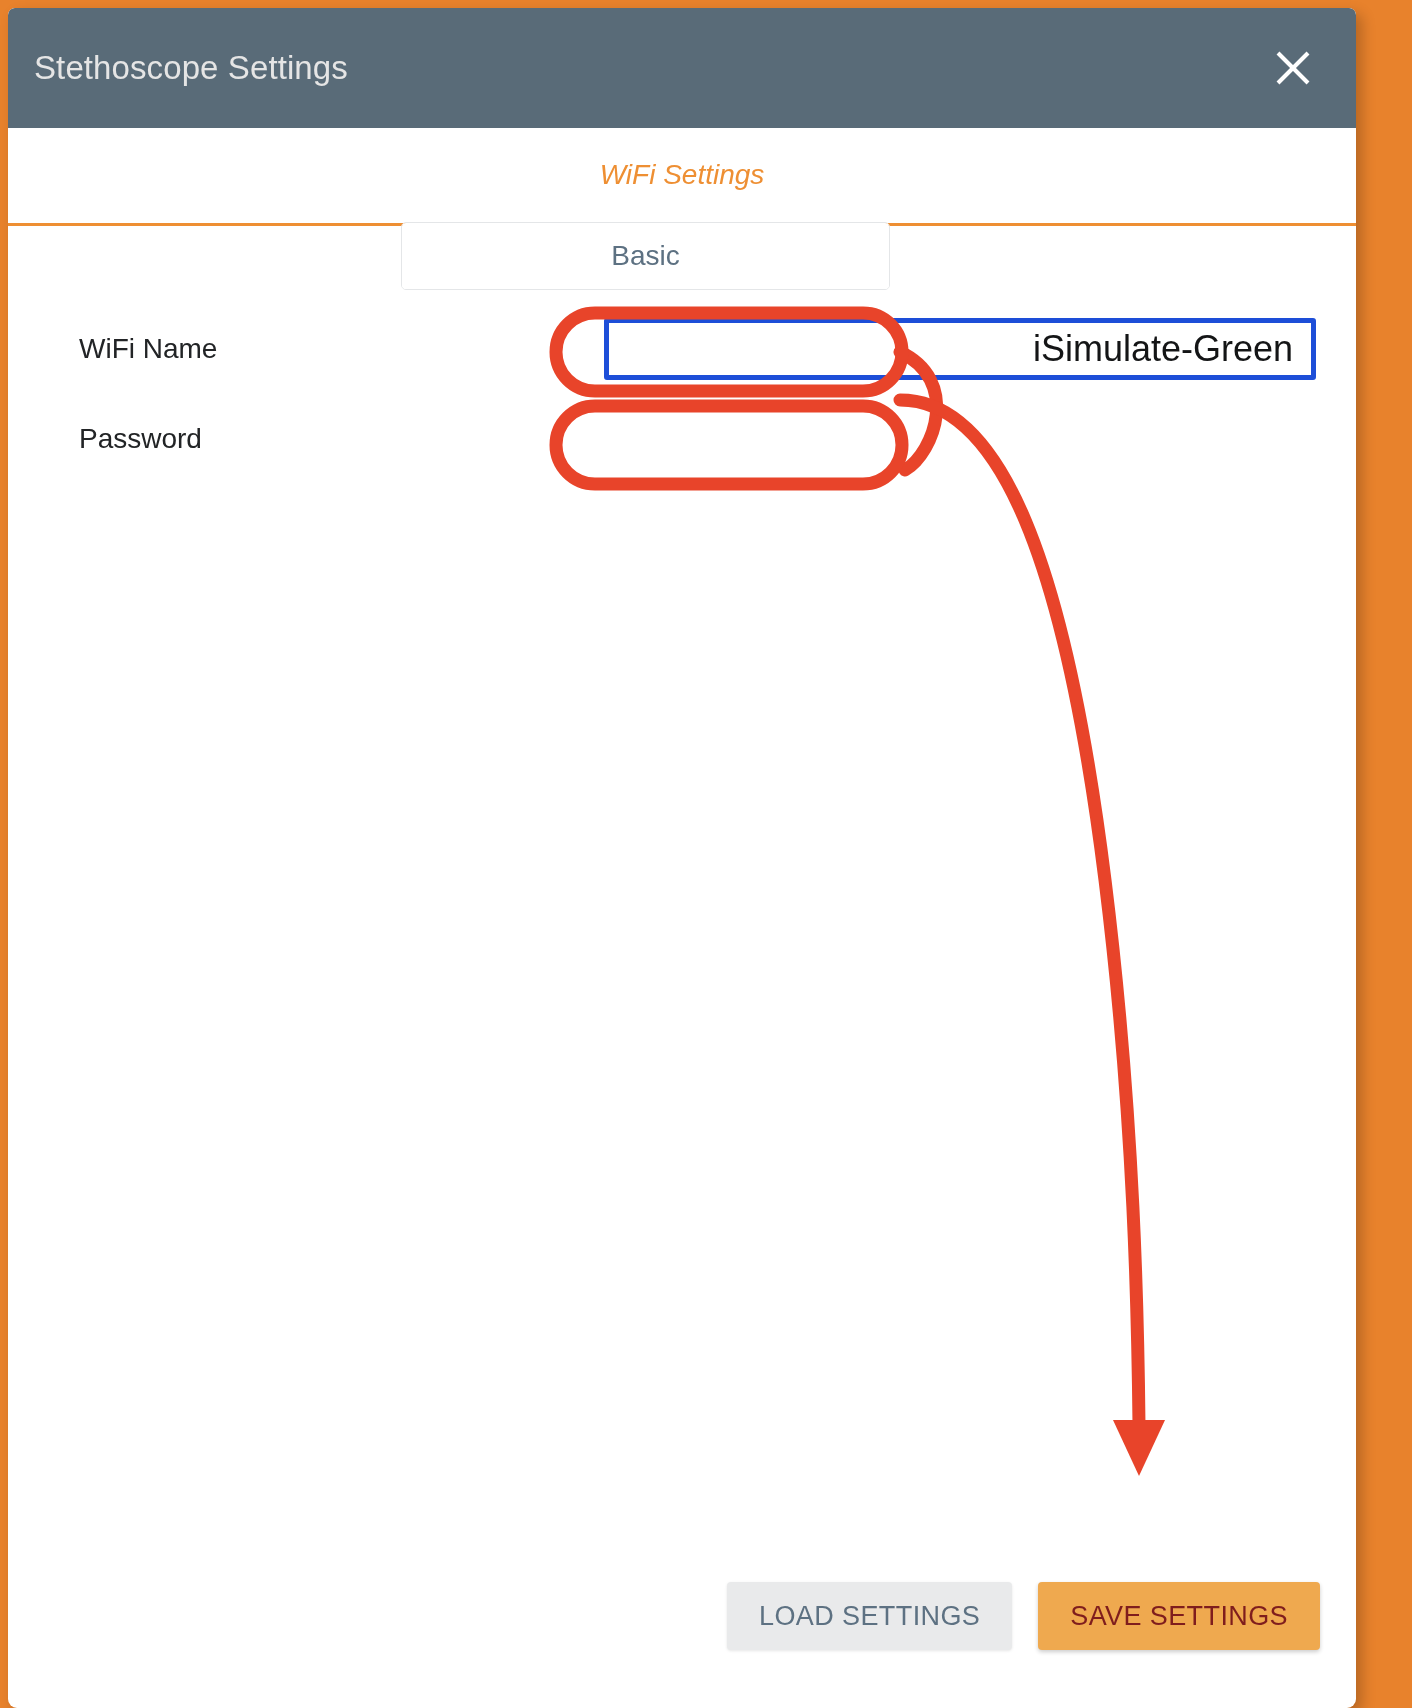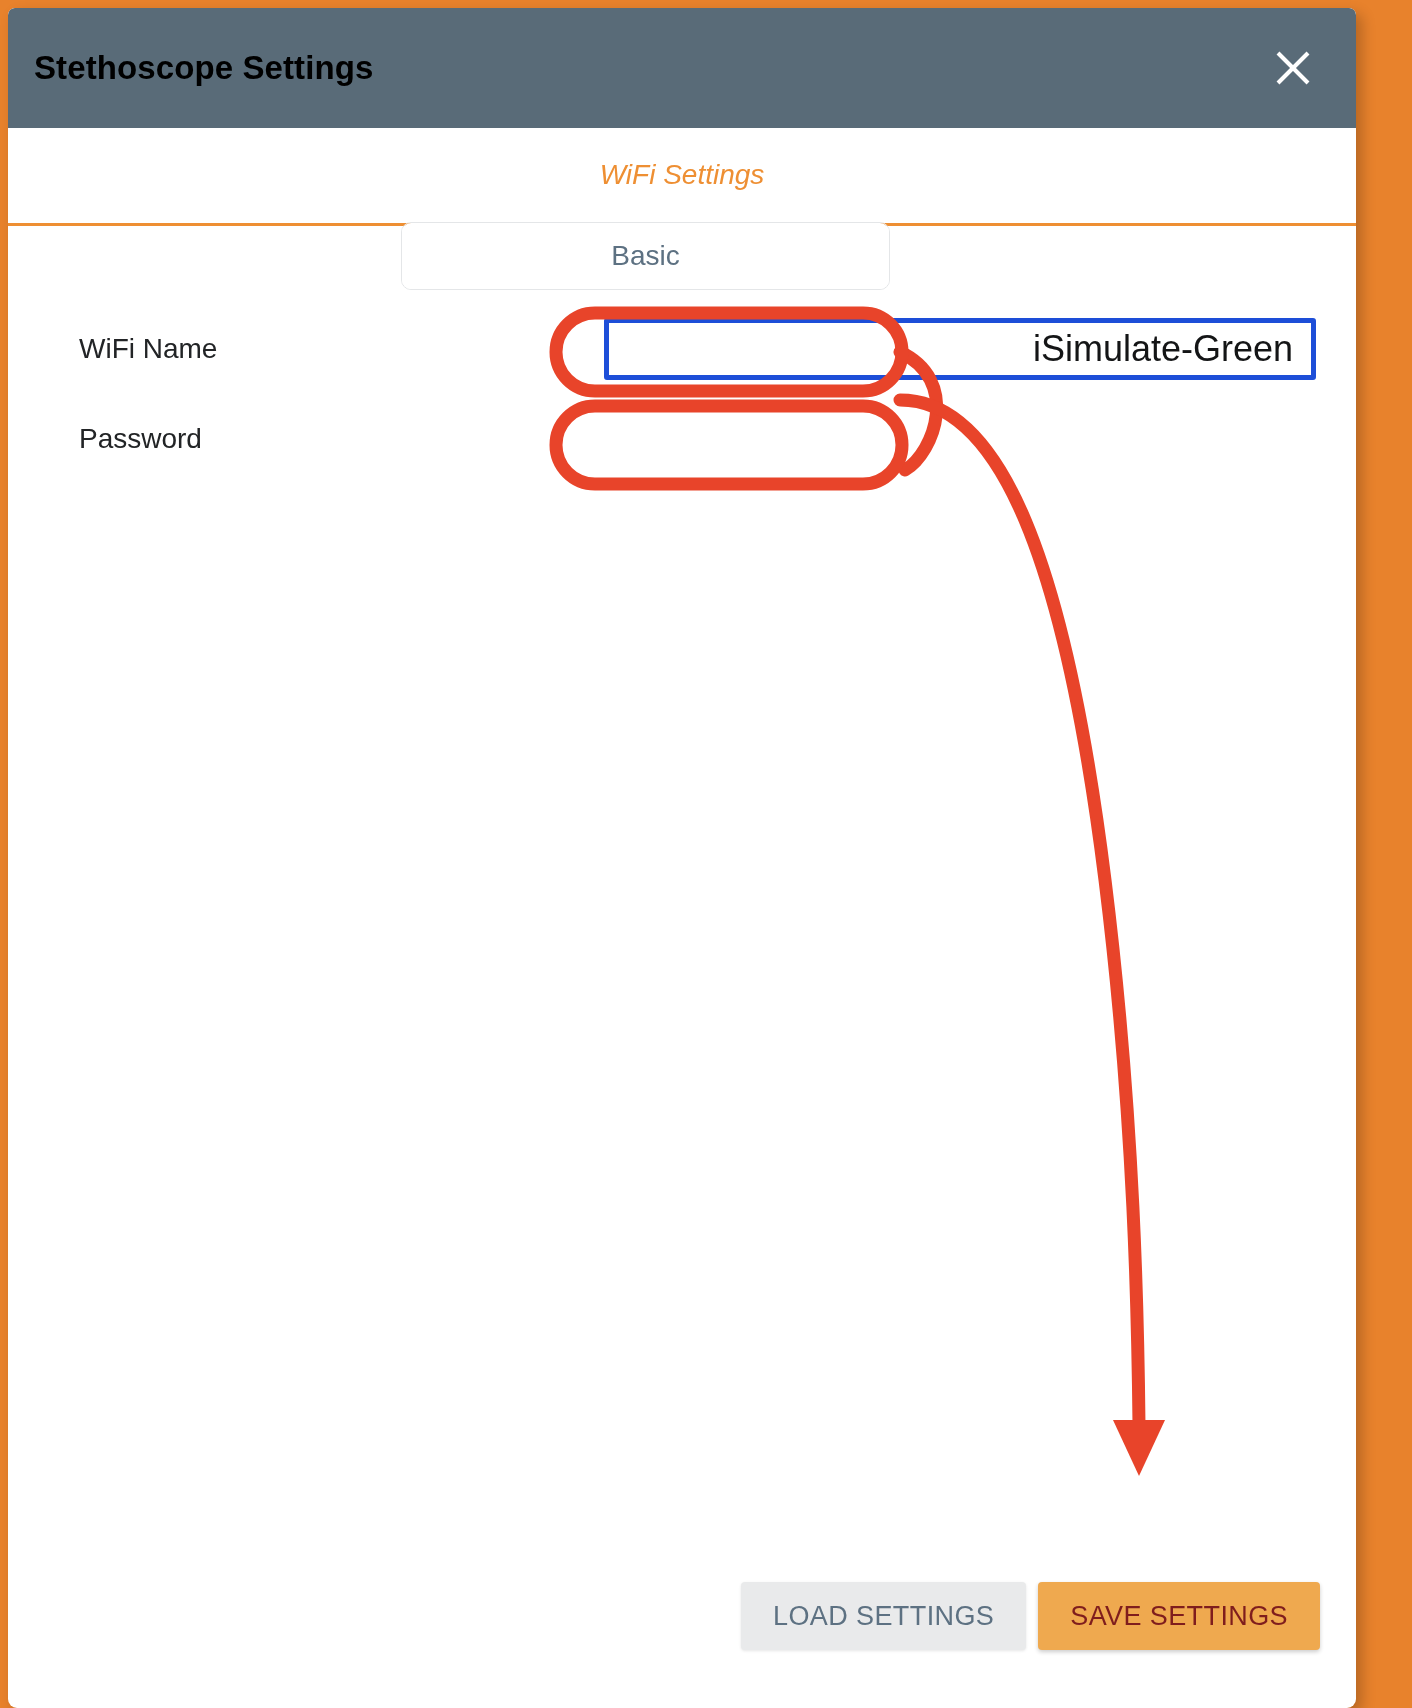--- a/index.html
+++ b/index.html
@@ -37,23 +37,23 @@
     background: #596b78;
     flex: 0 0 120px;
     display: flex;
     align-items: center;
     justify-content: space-between;
     padding: 0 28px 0 26px;
     border-radius: 6px 6px 0 0;
   }
 
   .title-text {
-    color: #000000;
+    color: #e5e5e5;
     font-size: 33px;
-    font-weight: 700;
+    font-weight: 400;
     letter-spacing: 0.1px;
   }
 
   .close-btn {
     width: 54px;
     height: 54px;
     position: relative;
     cursor: pointer;
     margin-right: 8px;
   }
@@ -98,21 +98,21 @@
     background: #ffffff;
   }
 
   .segmented {
     position: absolute;
     left: 393px;
     top: -4px;
     width: 489px;
     height: 68px;
     border: 1px solid #e4e6e8;
-    border-radius: 10px;
+    border-radius: 5px;
     background: #ffffff;
     display: flex;
     overflow: hidden;
   }
 
   .segment {
     flex: 1 1 50%;
     display: flex;
     align-items: center;
     justify-content: center;
@@ -160,21 +160,21 @@
     text-align: right;
   }
 
   
   .footer {
     flex: 0 0 150px;
     display: flex;
     align-items: center;
     justify-content: flex-end;
     padding: 0 36px 34px 0;
-    gap: 12px;
+    gap: 26px;
   }
 
   .btn {
     height: 68px;
     border: none;
     border-radius: 4px;
     font-family: "Liberation Sans", sans-serif;
     font-size: 27px;
     letter-spacing: 0.4px;
     cursor: pointer;

